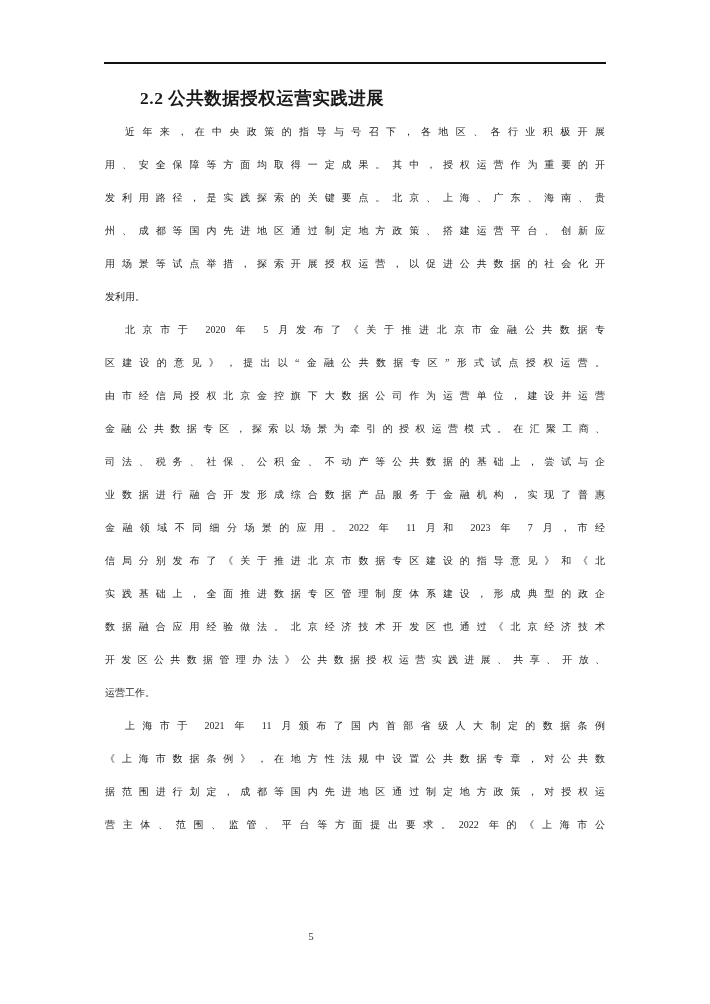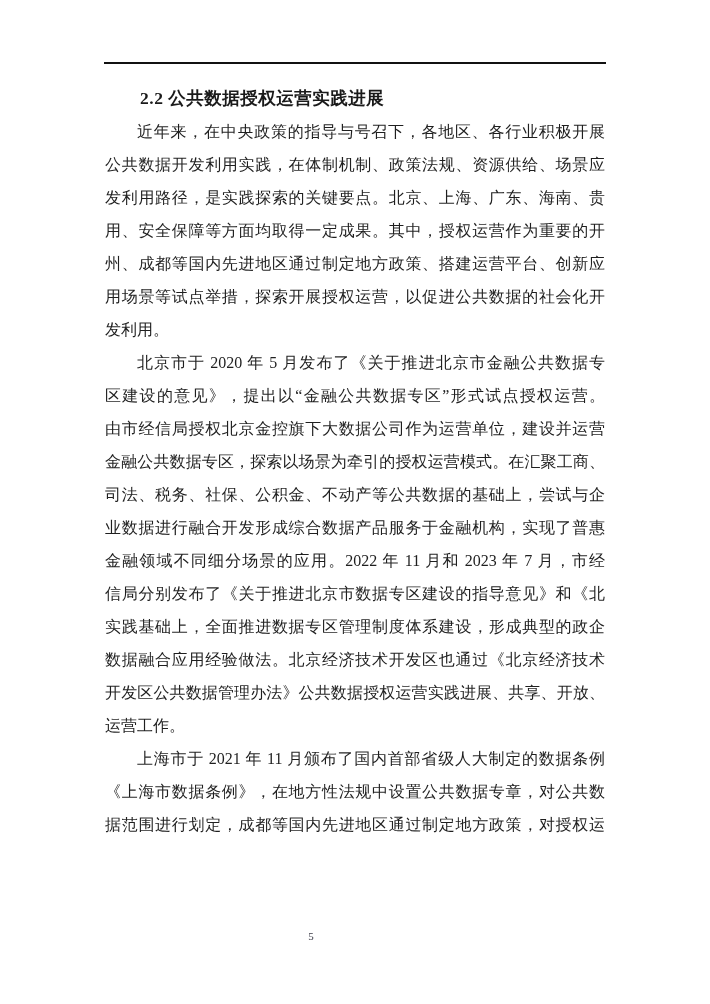--- a/index.html
+++ b/index.html
@@ -31,21 +31,21 @@
     margin: 0;
     font-size: 17.5px;
     font-weight: 700;
     line-height: 33px;
     text-indent: 2em;
     letter-spacing: 0.5px;
     color: #1a1a1a;
   }
   .para { margin: 0; }
   .line {
-    font-size: 16px;
+    font-size: 10px;
     line-height: 33px;
     height: 33px;
     text-align: justify;
     text-align-last: justify;
     color: #1f1f1f;
   }
   .line.first { text-indent: 2em; }
   .line.para-end {
     text-align: center;
     text-align-last: left;
@@ -65,23 +65,22 @@
 <div class="page">
 
   <div class="header-rule"></div>
 
   <div class="content">
     <h2 class="heading">2.2 公共数据授权运营实践进展</h2>
 
     <div id="paragraphs">
         <div class="para">
           <div class="line first">近年来，在中央政策的指导与号召下，各地区、各行业积极开展</div>
-          <div class="line">公共数据开发利用实践，在体制机制、政策法规、资源供给、场景应</div>
+          <div class="line">用、安全保障等方面均取得一定成果。其中，授权运营作为重要的开</div>
           <div class="line">发利用路径，是实践探索的关键要点。北京、上海、广东、海南、贵</div>
-          <div class="line">用、安全保障等方面均取得一定成果。其中，授权运营作为重要的开</div>
           <div class="line">州、成都等国内先进地区通过制定地方政策、搭建运营平台、创新应</div>
           <div class="line">用场景等试点举措，探索开展授权运营，以促进公共数据的社会化开</div>
           <div class="line para-end">发利用。</div>
         </div>
         <div class="para">
           <div class="line first">北京市于 2020 年 5 月发布了《关于推进北京市金融公共数据专</div>
           <div class="line">区建设的意见》，提出以“金融公共数据专区”形式试点授权运营。</div>
           <div class="line">由市经信局授权北京金控旗下大数据公司作为运营单位，建设并运营</div>
           <div class="line">金融公共数据专区，探索以场景为牵引的授权运营模式。在汇聚工商、</div>
           <div class="line">司法、税务、社保、公积金、不动产等公共数据的基础上，尝试与企</div>
@@ -90,19 +89,20 @@
           <div class="line">信局分别发布了《关于推进北京市数据专区建设的指导意见》和《北</div>
           <div class="line">实践基础上，全面推进数据专区管理制度体系建设，形成典型的政企</div>
           <div class="line">数据融合应用经验做法。北京经济技术开发区也通过《北京经济技术</div>
           <div class="line">开发区公共数据管理办法》公共数据授权运营实践进展、共享、开放、</div>
           <div class="line para-end">运营工作。</div>
         </div>
         <div class="para">
           <div class="line first">上海市于 2021 年 11 月颁布了国内首部省级人大制定的数据条例</div>
           <div class="line">《上海市数据条例》，在地方性法规中设置公共数据专章，对公共数</div>
           <div class="line">据范围进行划定，成都等国内先进地区通过制定地方政策，对授权运</div>
+          <div class="line">营主体、范围、监管、平台等方面提出要求。2022 年的《上海市公</div>
         </div>
       </div>
   </div>
 
   <div class="page-number">5</div>
 
 </div>
 
 </body></html>

